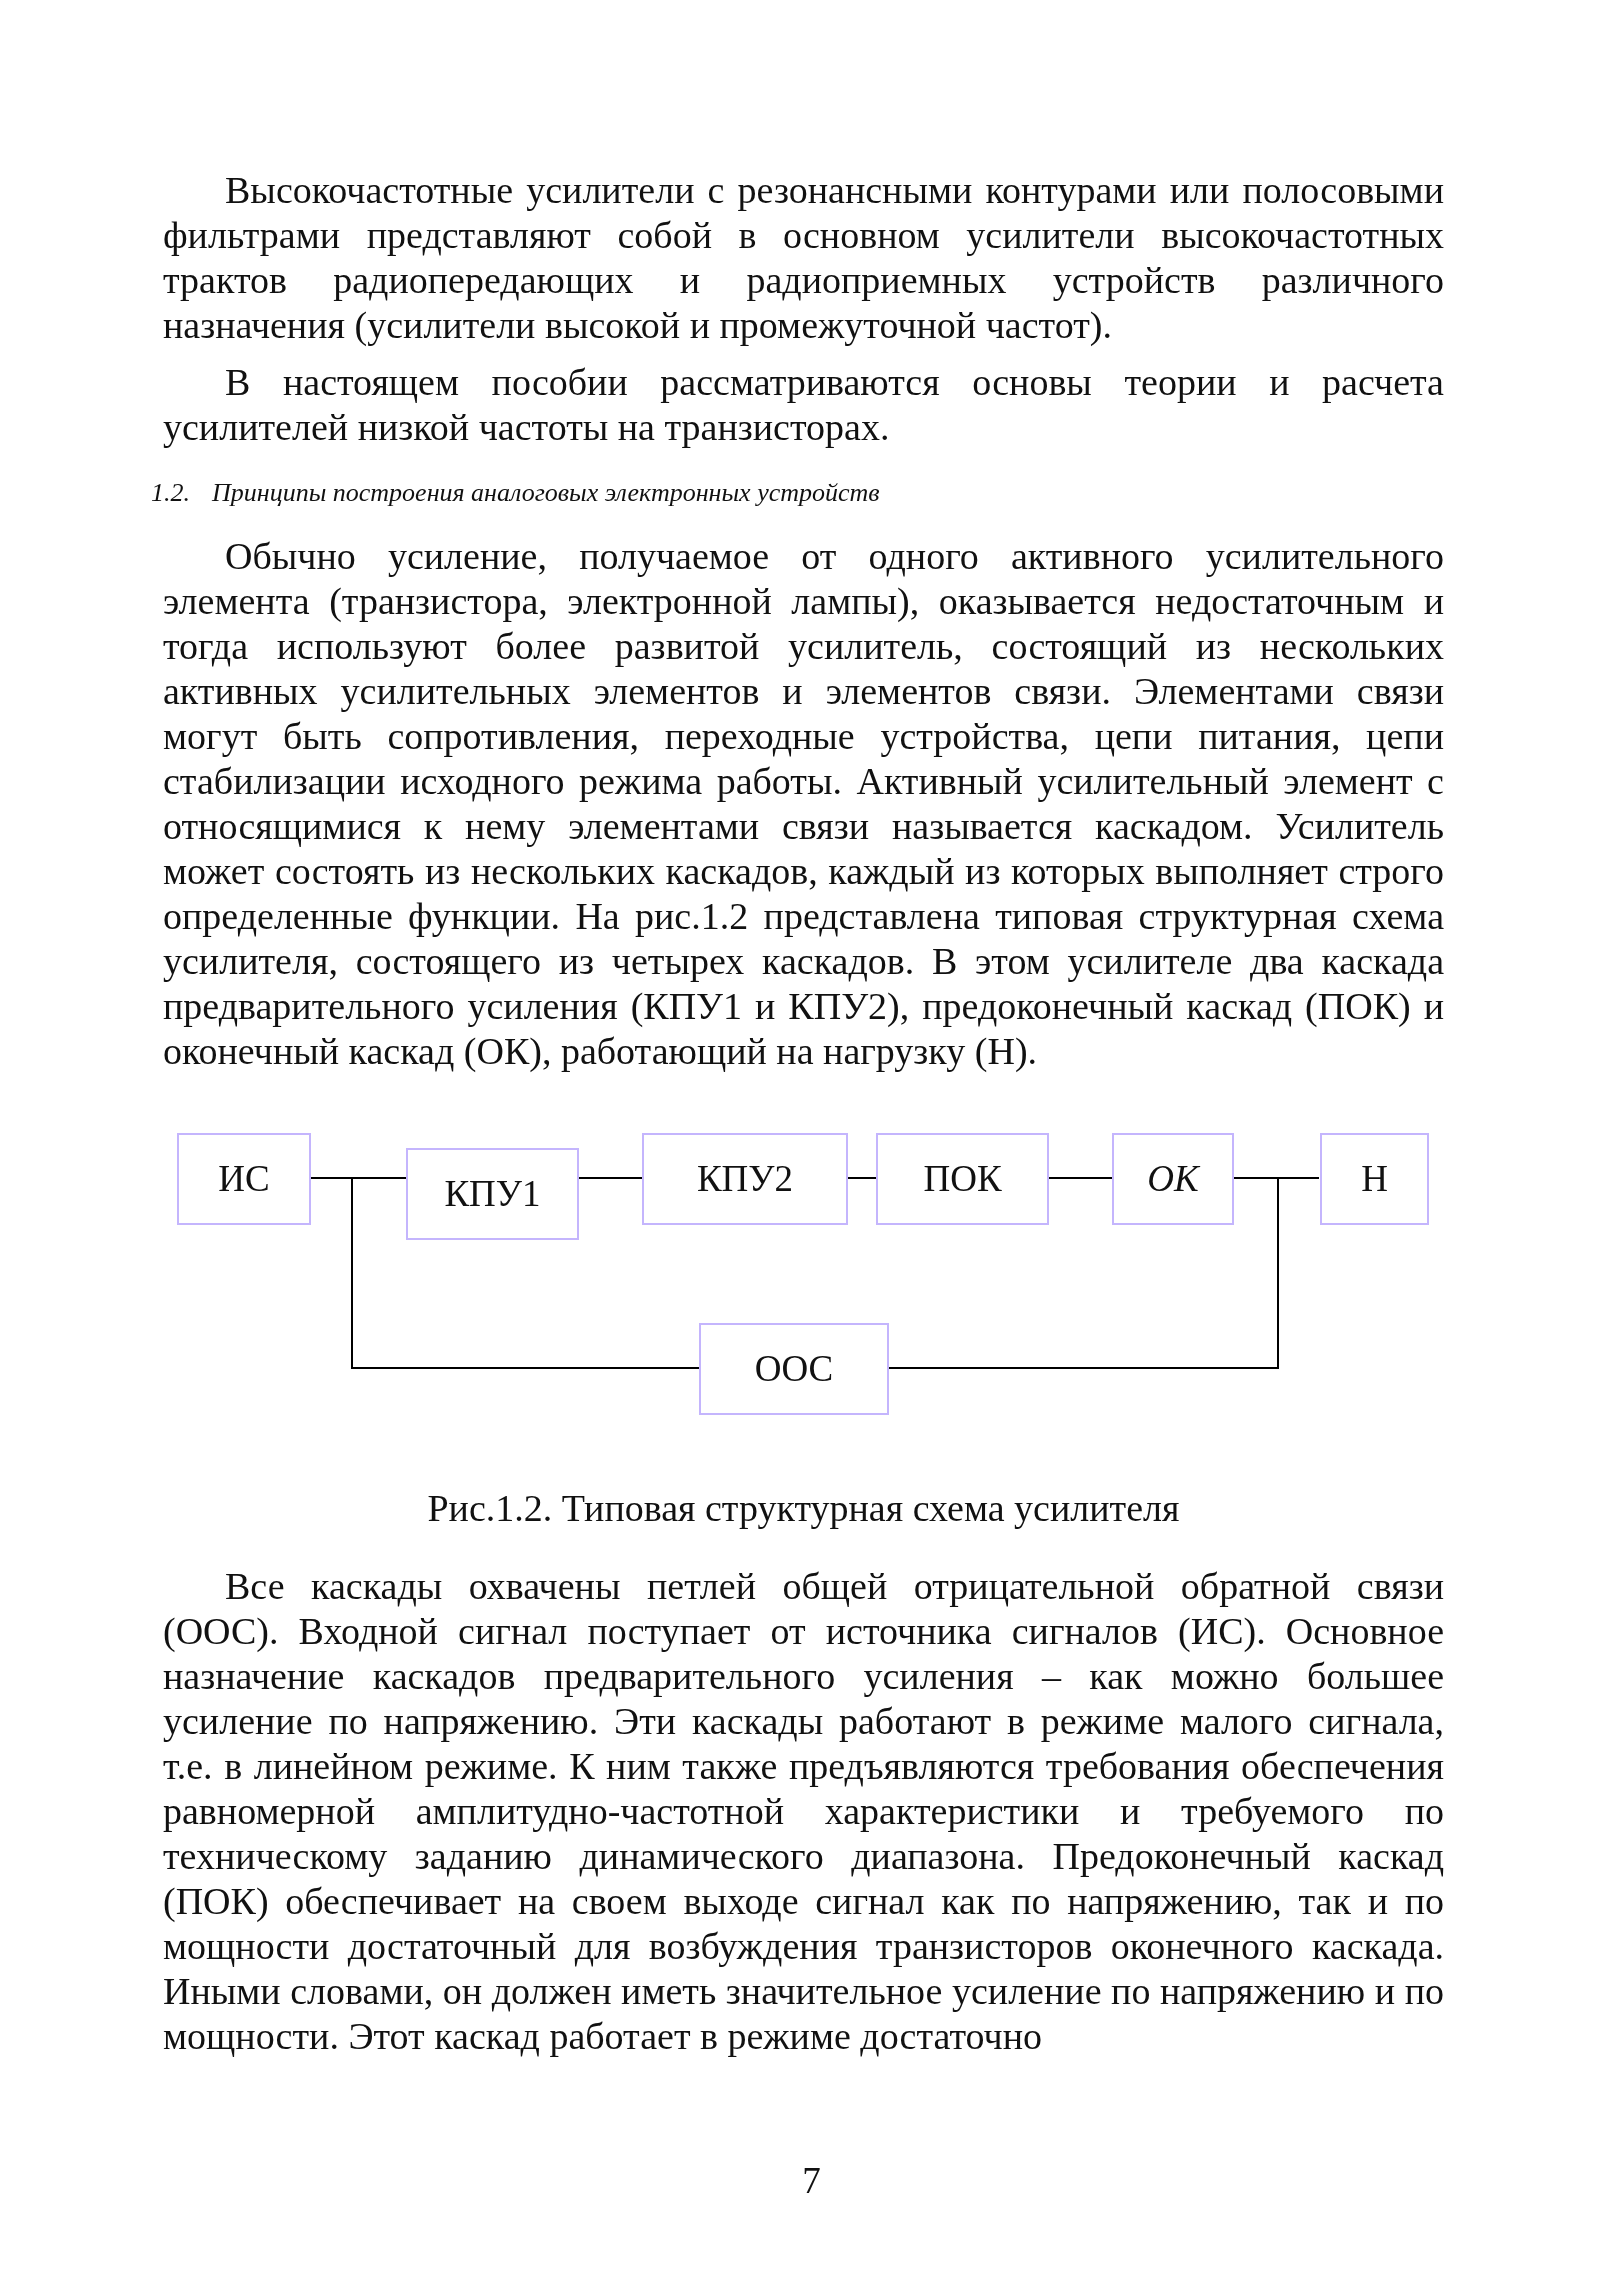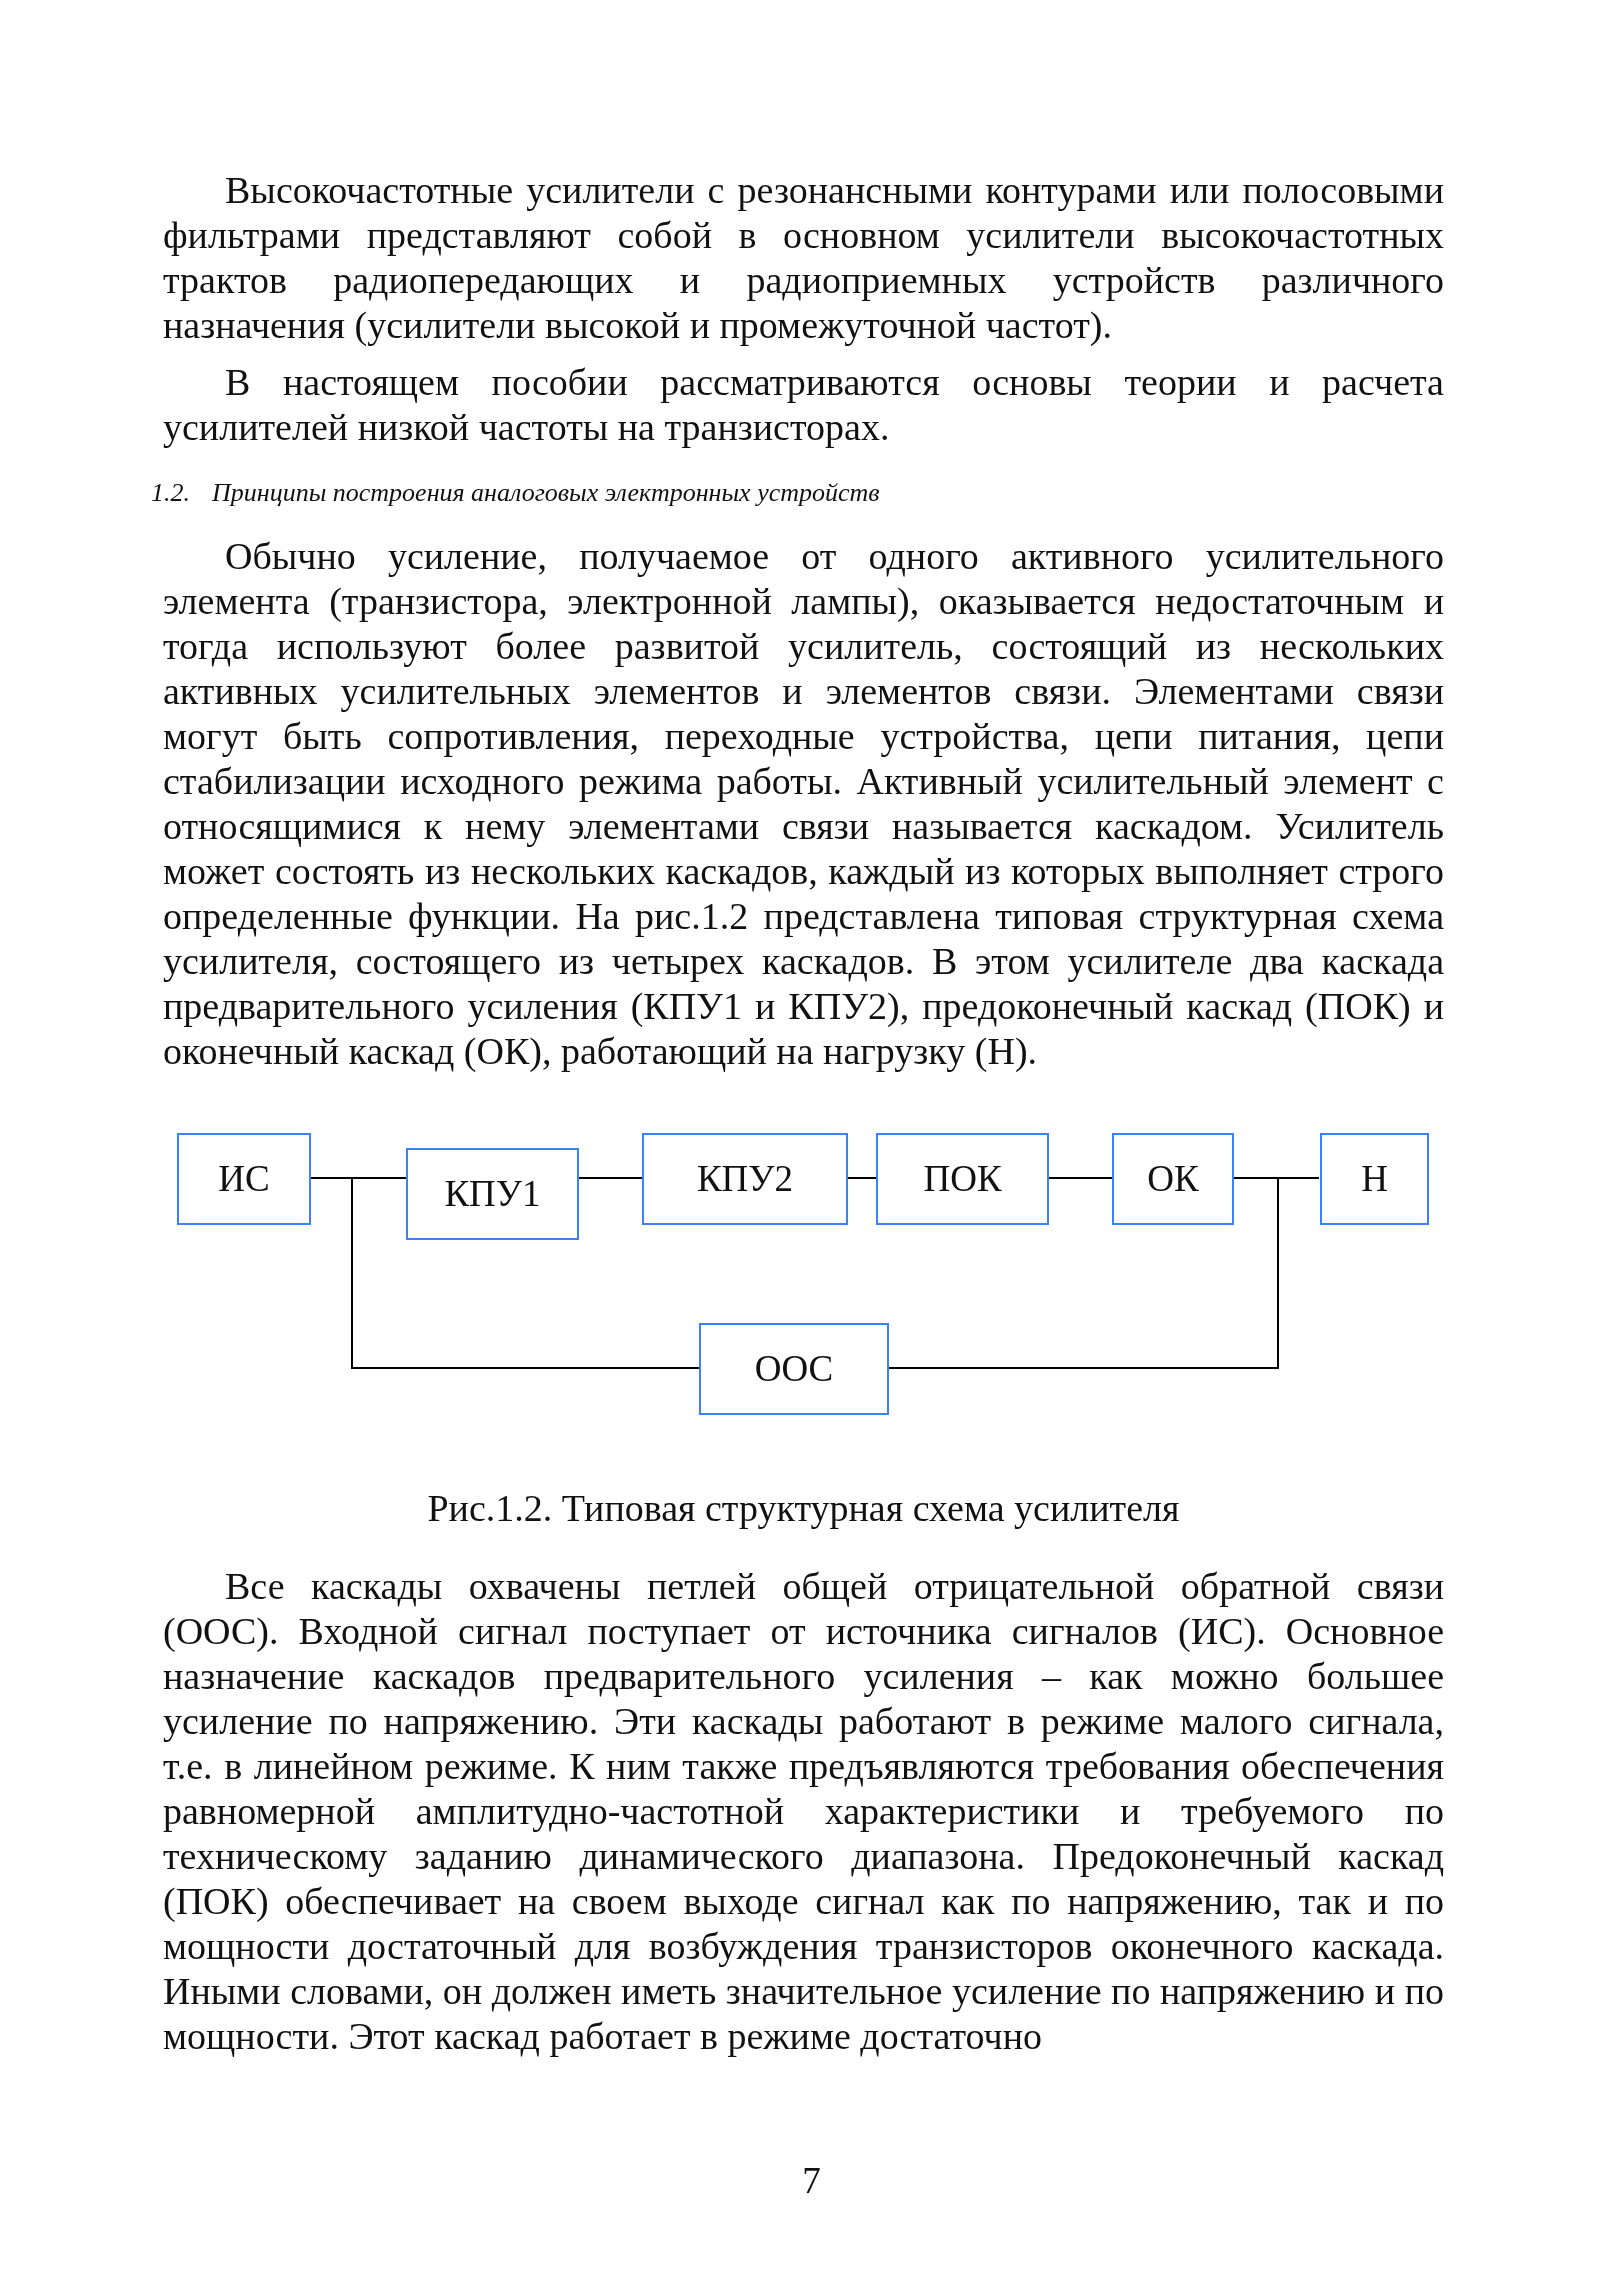--- a/index.html
+++ b/index.html
@@ -44,21 +44,21 @@
     margin-top: 59px;
   }
   .diagram .line {
     position: absolute;
     background: #000000;
     z-index: 1;
   }
   .diagram .block {
     position: absolute;
     height: 92px;
-    border: 2px solid #3b82f6;
+    border: 2px solid #c4b5fd;
     background: #ffffff;
     box-sizing: border-box;
     display: flex;
     align-items: center;
     justify-content: center;
     z-index: 2;
     font-size: 37px;
   }
   p.figure-caption {
     margin: 72px 0 0 0;
@@ -98,21 +98,21 @@
     <div class="line" style="left:160px; top:44px; width:1008px; height:2px;"></div>
 
     <div class="line" style="left:200px; top:46px; width:2px; height:190px;"></div>
     <div class="line" style="left:1126px; top:46px; width:2px; height:190px;"></div>
     <div class="line" style="left:200px; top:234px; width:928px; height:2px;"></div>
 
     <div class="block" style="left:26px;   top:0; width:134px;">ИС</div>
     <div class="block" style="left:255px;  top:15px; width:173px;">КПУ1</div>
     <div class="block" style="left:491px;  top:0; width:206px;">КПУ2</div>
     <div class="block" style="left:725px; top:0; width:173px;">ПОК</div>
-    <div class="block" style="left:961px; top:0; width:122px;">ОК</div>
+    <div class="block" style="left:961px; top:0; width:122px;font-style:italic;">ОК</div>
     <div class="block" style="left:1169px; top:0; width:109px;">Н</div>
 
     <div class="block" style="left:548px; top:190px; width:190px;">ООС</div>
   </div>
 
   <p class="figure-caption">Рис.1.2. Типовая структурная схема усилителя</p>
 
   <p class="body-para after-figure">Все каскады охвачены петлей общей отрицательной обратной связи (ООС). Входной сигнал поступает от источника сигналов (ИС). Основное назначение каскадов предварительного усиления – как можно большее усиление по напряжению. Эти каскады работают в режиме малого сигнала, т.е. в линейном режиме. К ним также предъявляются требования обеспечения равномерной амплитудно-частотной характеристики и требуемого по техническому заданию динамического диапазона. Предоконечный каскад (ПОК) обеспечивает на своем выходе сигнал как по напряжению, так и по мощности достаточный для возбуждения транзисторов оконечного каскада. Иными словами, он должен иметь значительное усиление по напряжению и по мощности. Этот каскад работает в режиме достаточно</p>
 
   <div class="page-number">7</div>

